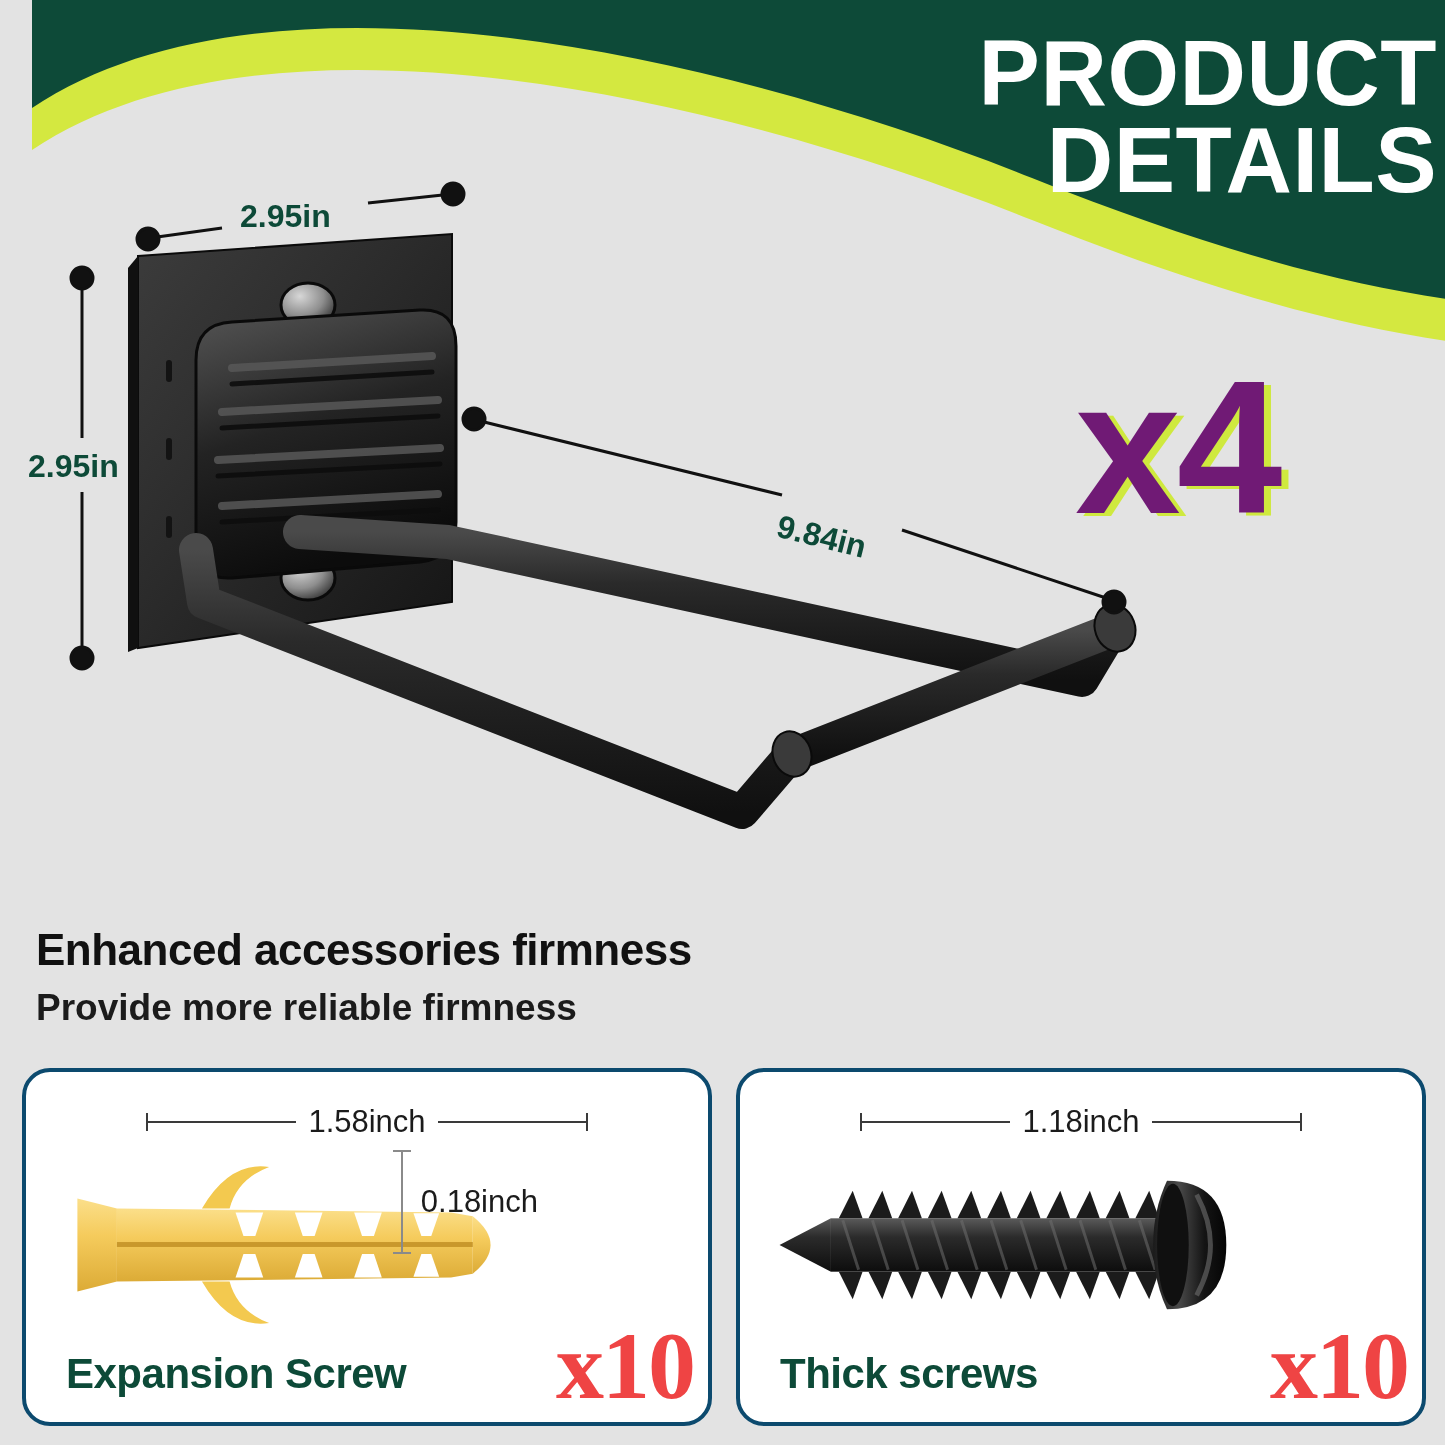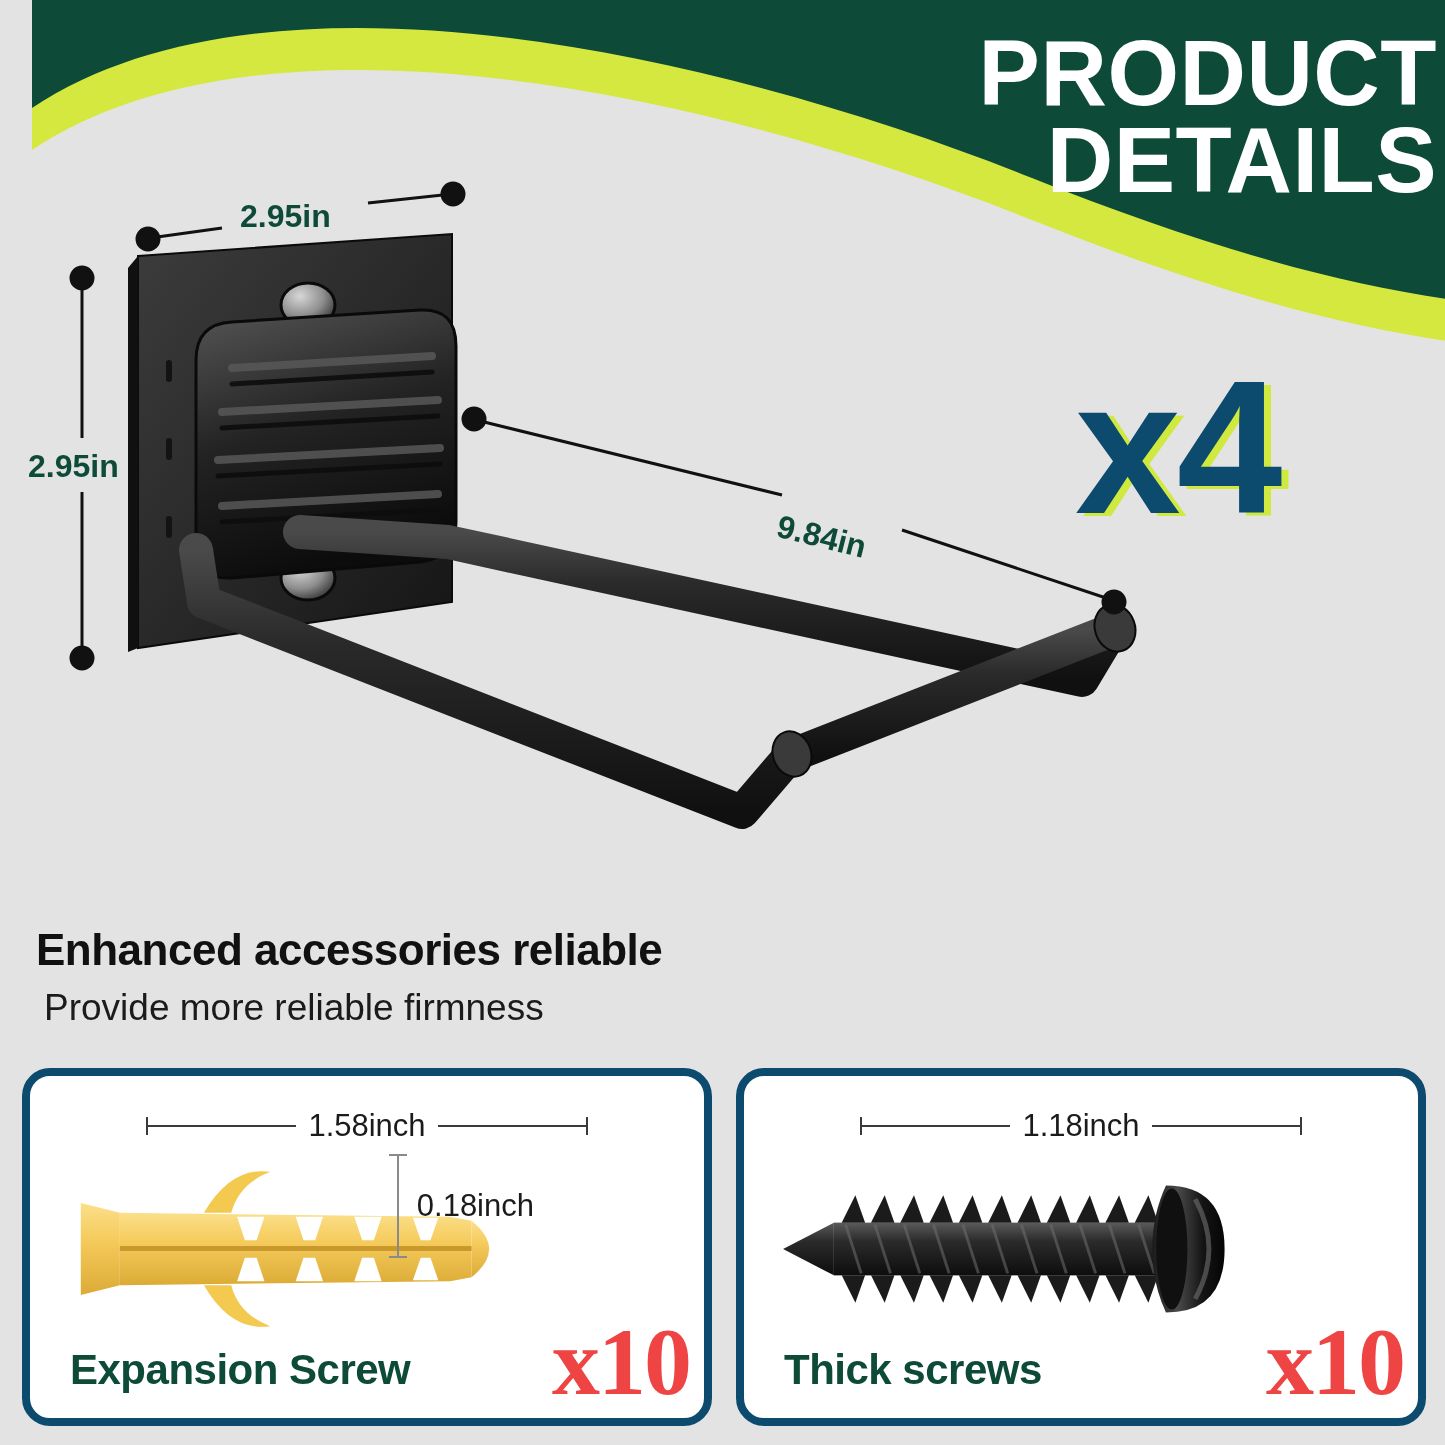--- a/index.html
+++ b/index.html
@@ -28,21 +28,21 @@
   }
   .header-title .l2{display:block;}
 
   
   .hero{position:absolute;left:0;top:150px;width:1445px;height:760px;}
 
   
   .badge-x4{
     position:absolute;left:1075px;top:352px;
     font-size:190px;font-weight:bold;
-    color:#0c4a6e;
+    color:#701a75;
     letter-spacing:-4px;
     text-shadow:7px 3px 0 #cfe93e;
     line-height:1;
     font-family:"Liberation Sans", sans-serif;
   }
 
   
   .dim-label{
     position:absolute;
     color:#0d4a38;
@@ -56,31 +56,32 @@
   .dim-diag{left:782px;top:508px;transform:rotate(14deg);transform-origin:left top;}
 
   
   .mid-text{position:absolute;left:36px;top:925px;width:1000px;}
   .mid-heading{
     font-size:44px;font-weight:bold;color:#111111;
     letter-spacing:-0.5px;margin:0 0 12px 0;
     font-family:"Liberation Sans", sans-serif;
   }
   .mid-sub{
-    font-size:37px;color:#1b1b1b;margin:8px;
-    font-family:"Liberation Sans", sans-serif;
+    font-size:37px;color:#1b1b1b;margin:0;
+    font-family:"Liberation Sans", sans-serif;
+    font-weight:bold;
   }
 
   
   .cards{position:absolute;left:22px;top:1068px;width:1404px;height:358px;display:flex;gap:24px;}
   .card{
     position:relative;
     flex:1 1 0;
     background:#ffffff;
-    border:8px solid #0c4a6e;
+    border:4px solid #0c4a6e;
     border-radius:28px;
     overflow:hidden;
   }
   .card-dim-h{
     position:absolute;top:32px;left:0;width:100%;
     display:flex;align-items:center;justify-content:center;
     pointer-events:none;
   }
   .card-dim-h .hline{height:2px;background:#3a3a3a;flex:0 0 auto;position:relative;}
   .card-dim-h .hline::before,
@@ -237,21 +238,21 @@
     
   </div>
 
   <div class="dim-label dim-top">2.95in</div>
   <div class="dim-label dim-left">2.95in</div>
   <div class="dim-label dim-diag">9.84in</div>
 
   <div class="badge-x4">x4</div>
 
   <div class="mid-text">
-    <p class="mid-heading">Enhanced accessories reliable</p>
+    <p class="mid-heading">Enhanced accessories firmness</p>
     <p class="mid-sub">Provide more reliable firmness</p>
   </div>
 
   <div class="cards">
 
     <div class="card">
       <div class="card-dim-h">
         <div class="hline l" style="width:150px;"></div>
         <div class="txt">1.58inch</div>
         <div class="hline r" style="width:150px;"></div>

